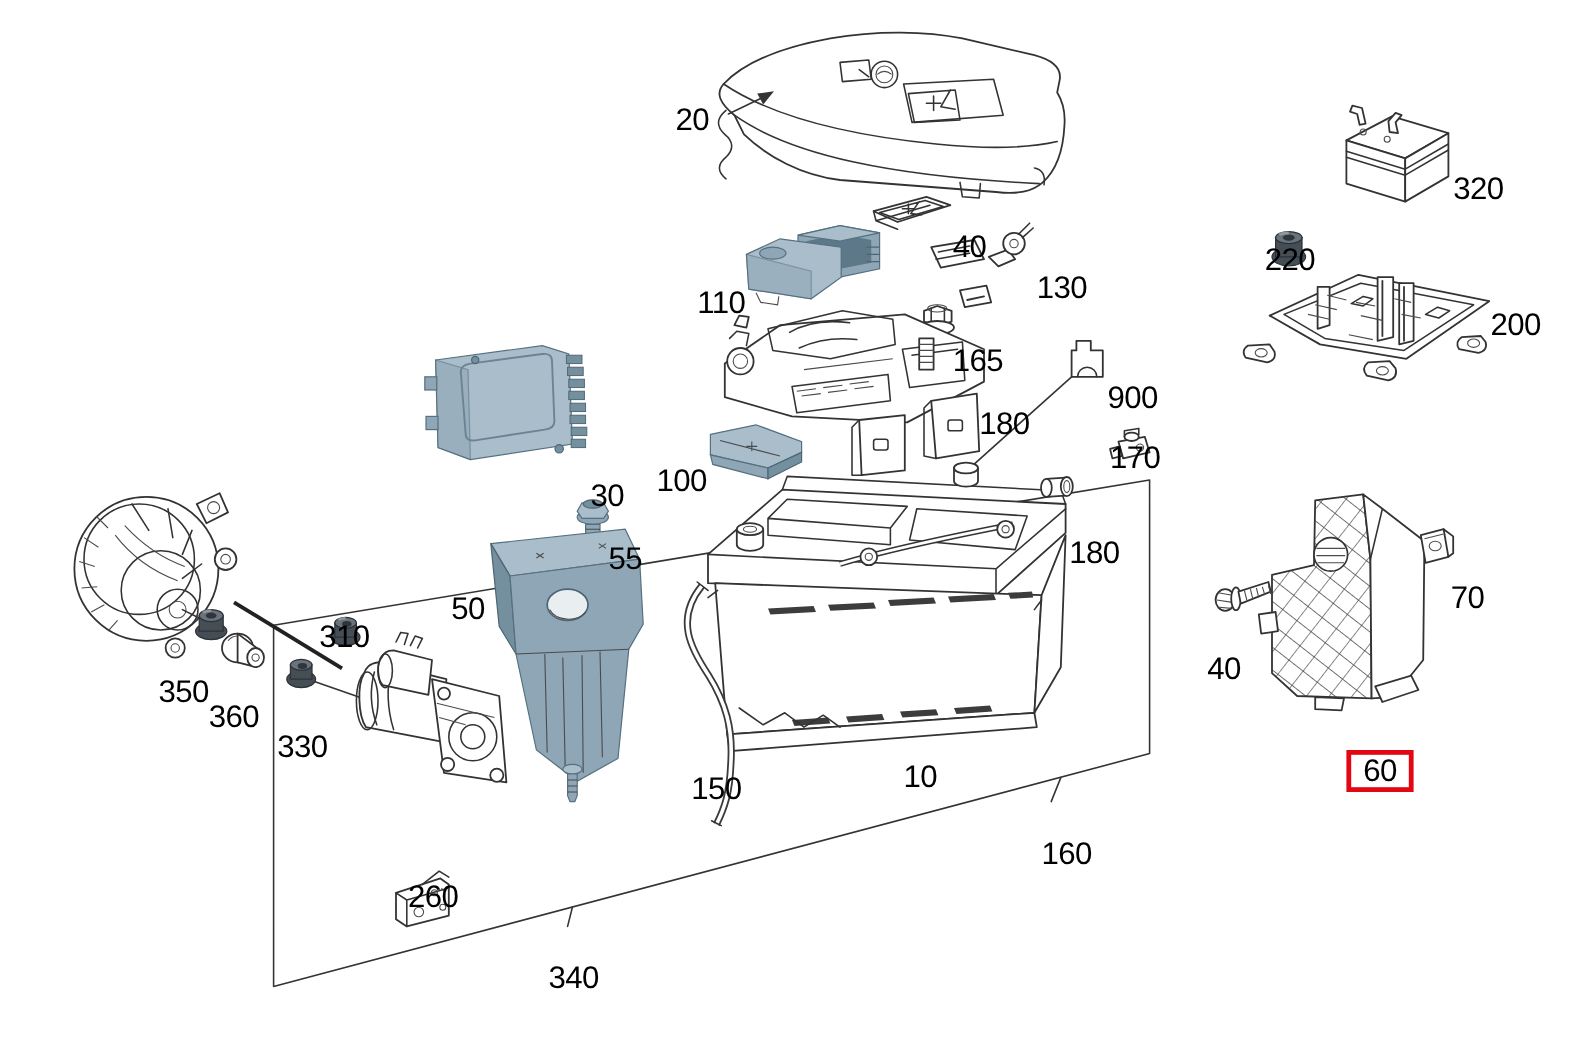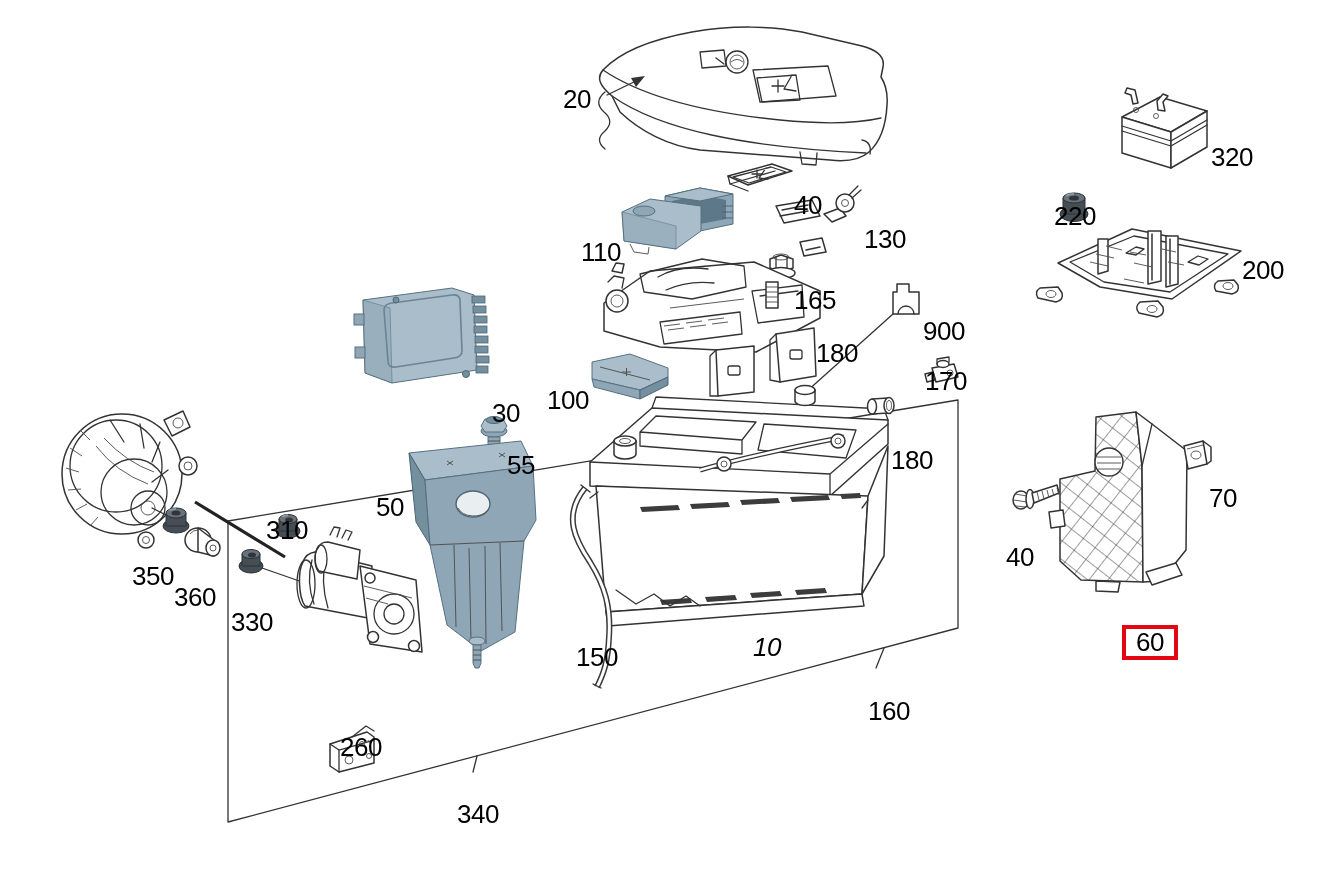--- a/index.html
+++ b/index.html
@@ -381,21 +381,21 @@
       <div class="callout" style="left: 547px; top: 359px;">100</div>
       <div class="callout" style="left: 492px; top: 372px;">30</div>
       <div class="callout" style="left: 507px; top: 424px;">55</div>
       <div class="callout" style="left: 891px; top: 419px;">180</div>
       <div class="callout" style="left: 376px; top: 466px;">50</div>
       <div class="callout" style="left: 266px; top: 489px;">310</div>
       <div class="callout" style="left: 132px; top: 535px;">350</div>
       <div class="callout" style="left: 174px; top: 556px;">360</div>
       <div class="callout" style="left: 231px; top: 581px;">330</div>
       <div class="callout" style="left: 576px; top: 616px;">150</div>
-      <div class="callout" style="left: 753px; top: 606px; font-style: italic;">10</div>
+      <div class="callout" style="left: 753px; top: 606px;">10</div>
       <div class="callout" style="left: 868px; top: 670px;">160</div>
       <div class="callout highlighted" style="left: 1122px; top: 597px; border-color: rgb(227, 6, 19);">60</div>
       <div class="callout" style="left: 1209px; top: 457px;">70</div>
       <div class="callout" style="left: 1006px; top: 516px;">40</div>
       <div class="callout" style="left: 1211px; top: 116px;">320</div>
       <div class="callout" style="left: 1054px; top: 175px;">220</div>
       <div class="callout" style="left: 1242px; top: 229px;">200</div>
       <div class="callout" style="left: 340px; top: 706px;">260</div>
       <div class="callout" style="left: 457px; top: 773px;">340</div>
     </div>

